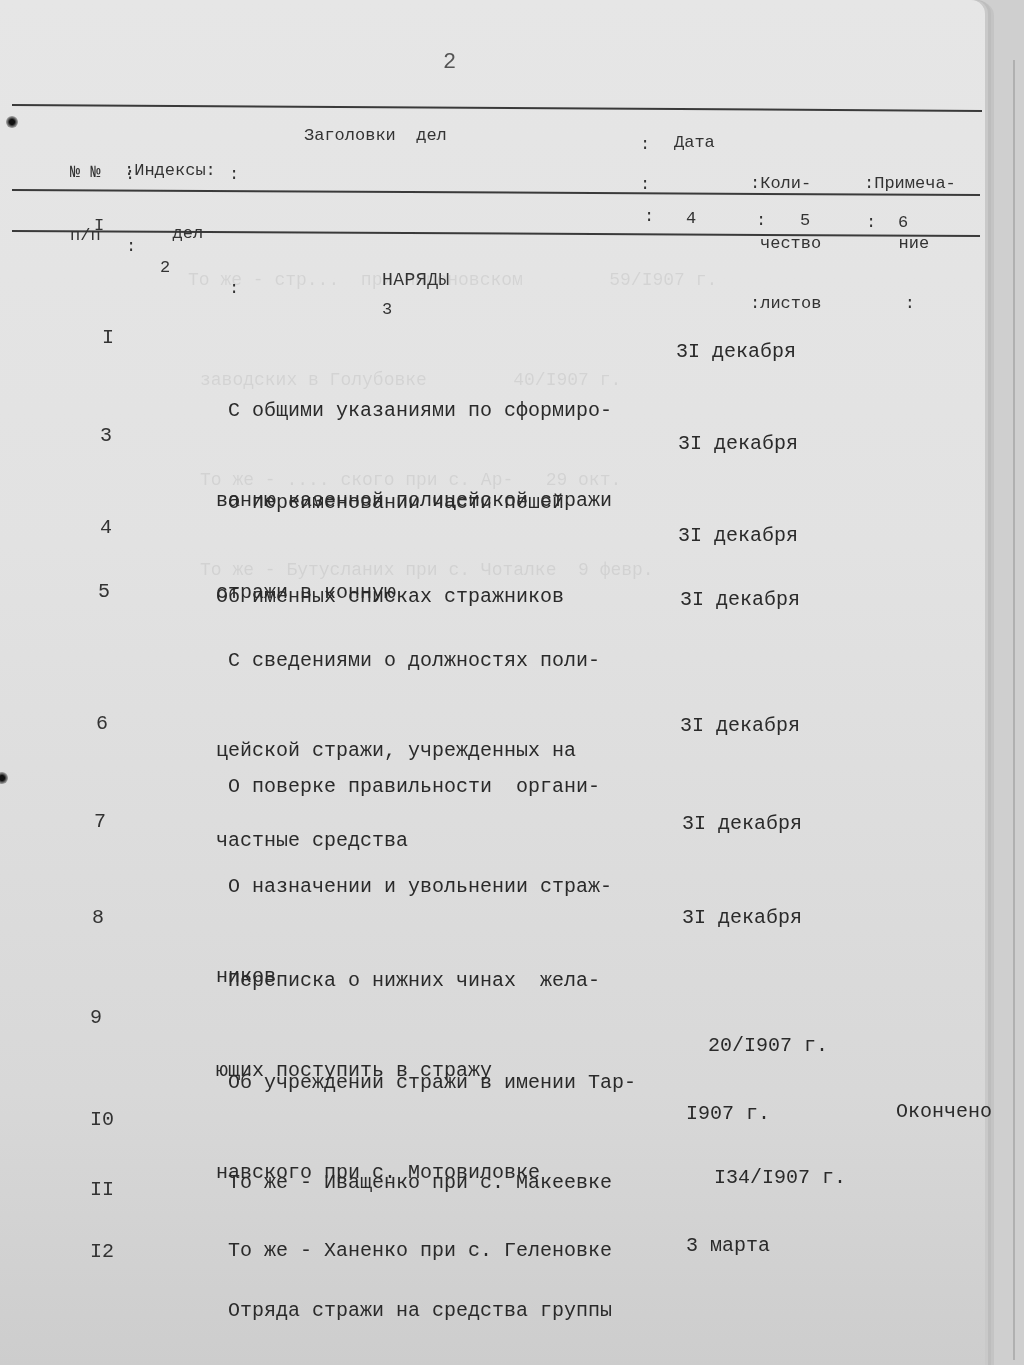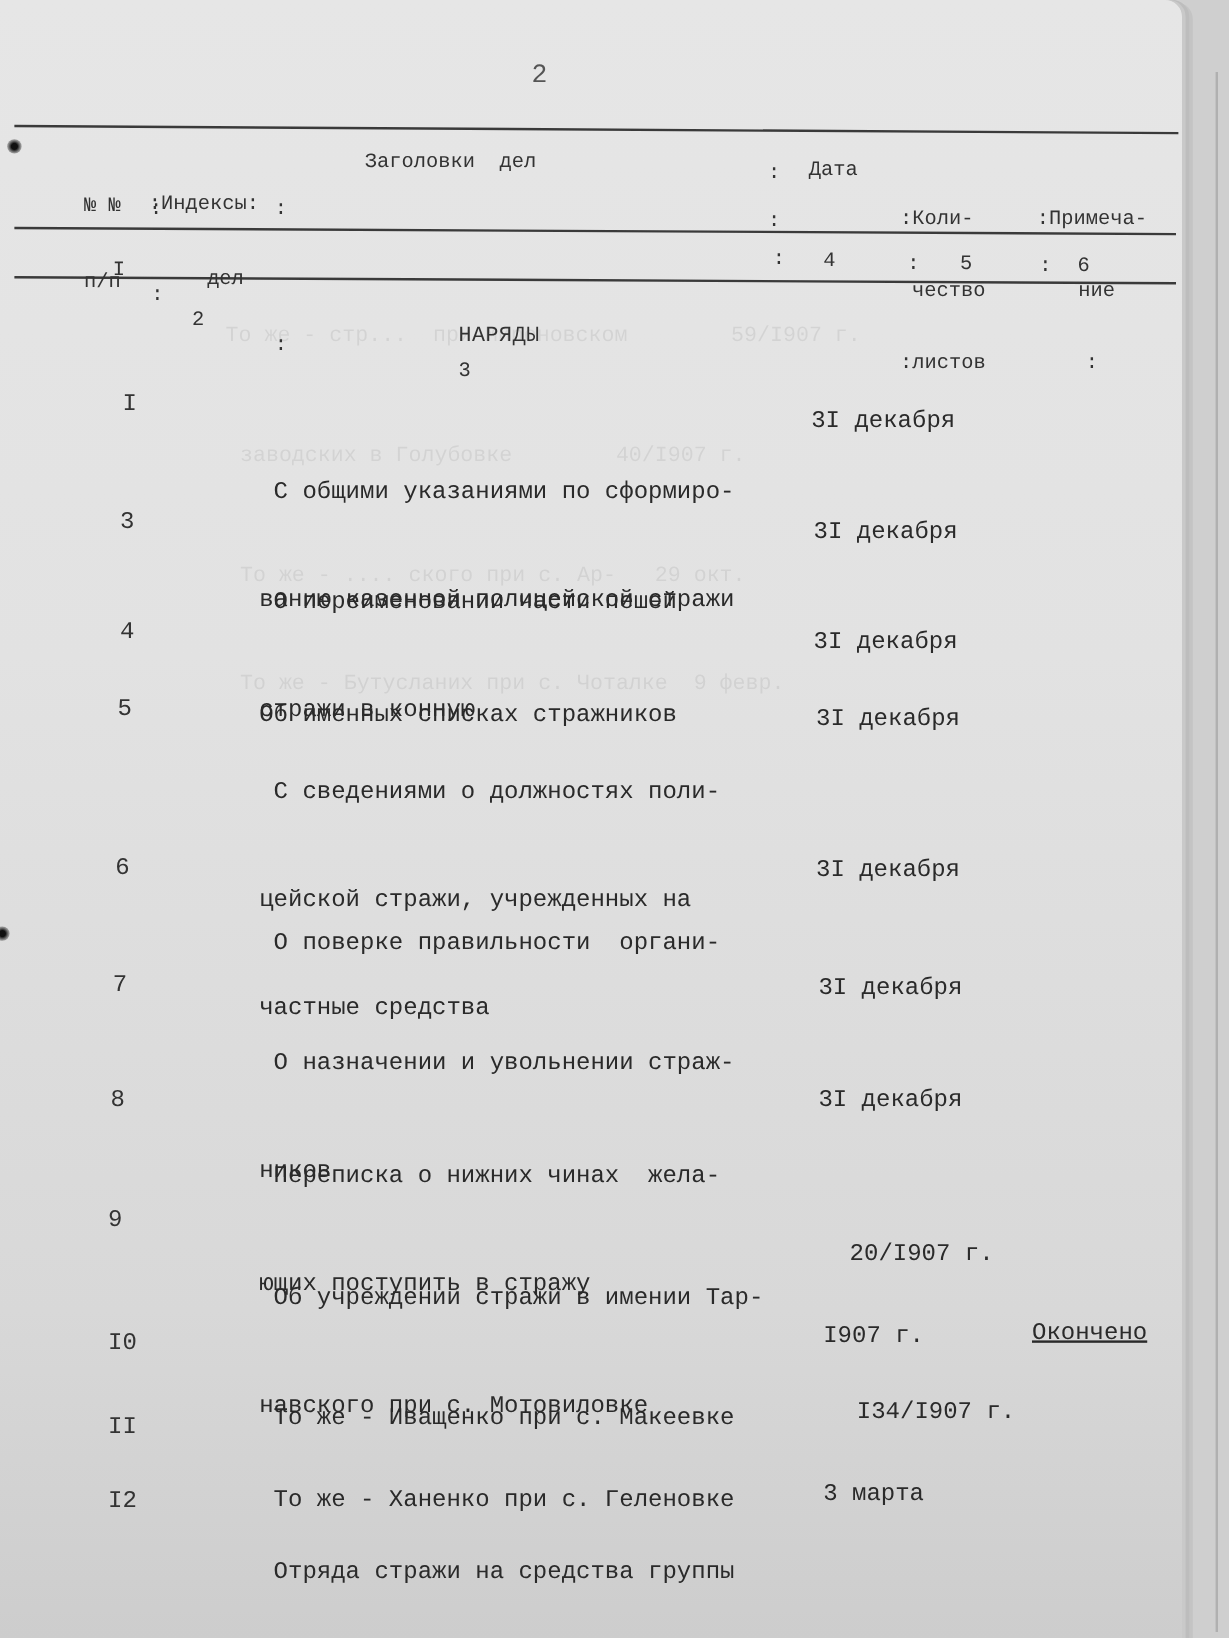--- a/index.html
+++ b/index.html
@@ -82,24 +82,23 @@
       color: #2a2a2a;
     }
     .row-date {
       position: absolute;
       font-size: 20px;
       white-space: pre;
       color: #2a2a2a;
     }
     .row-note {
       position: absolute;
-      left: 860px;
-      font-size: 20px;
-      color: #2a2a2a;
-      text-decoration: underline;
+      left: 896px;
+      font-size: 20px;
+      color: #2a2a2a;
     }
     .ghost {
       position: absolute;
       font-size: 18px;
       color: rgba(0,0,0,0.07);
       white-space: pre;
     }
   </style>
 </head>
 <body>

